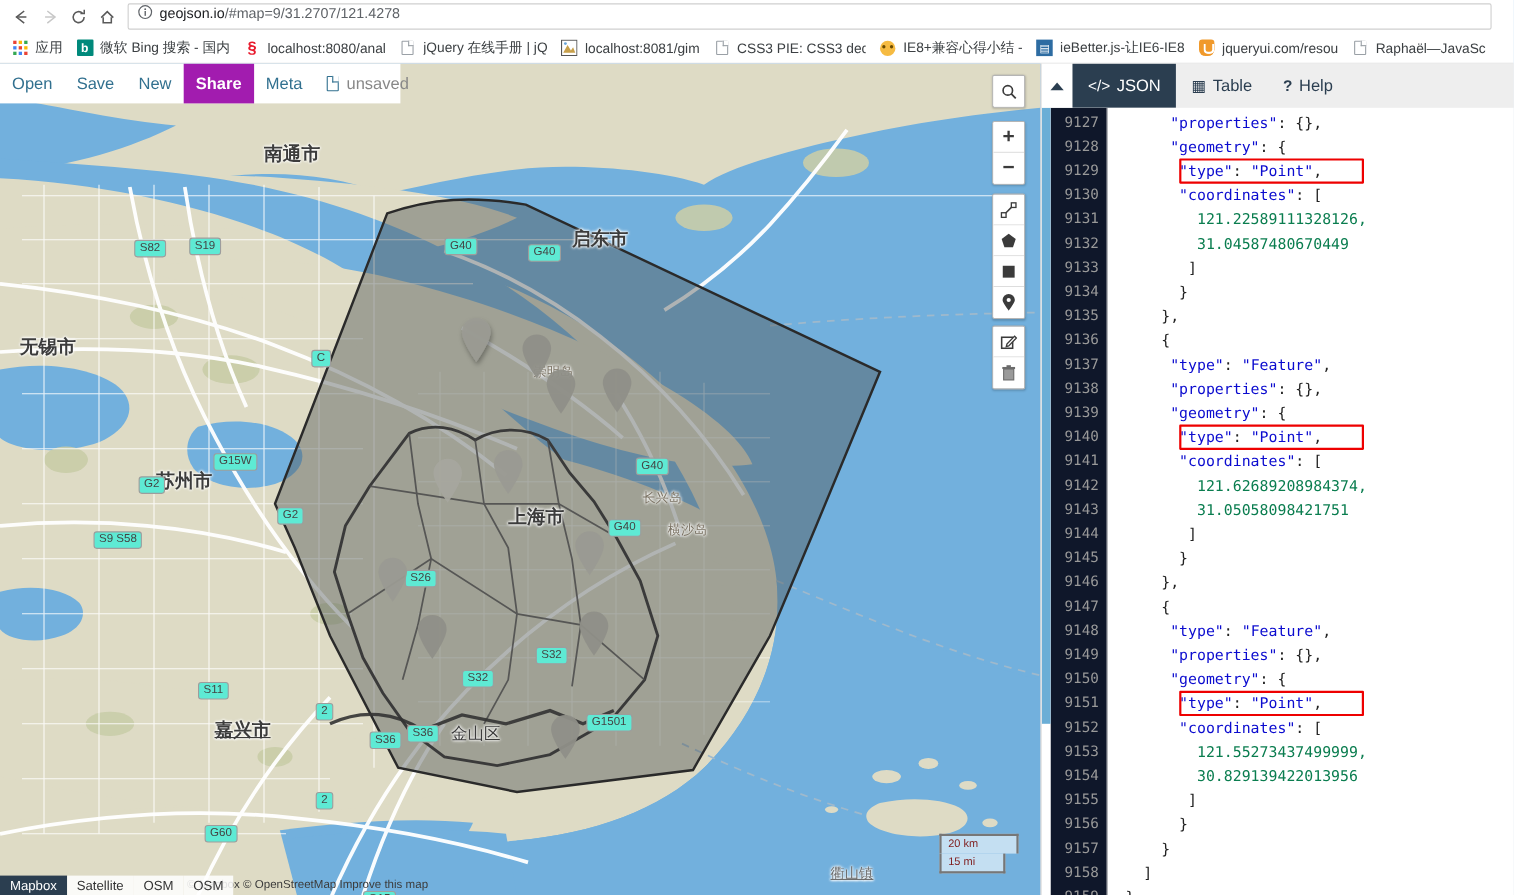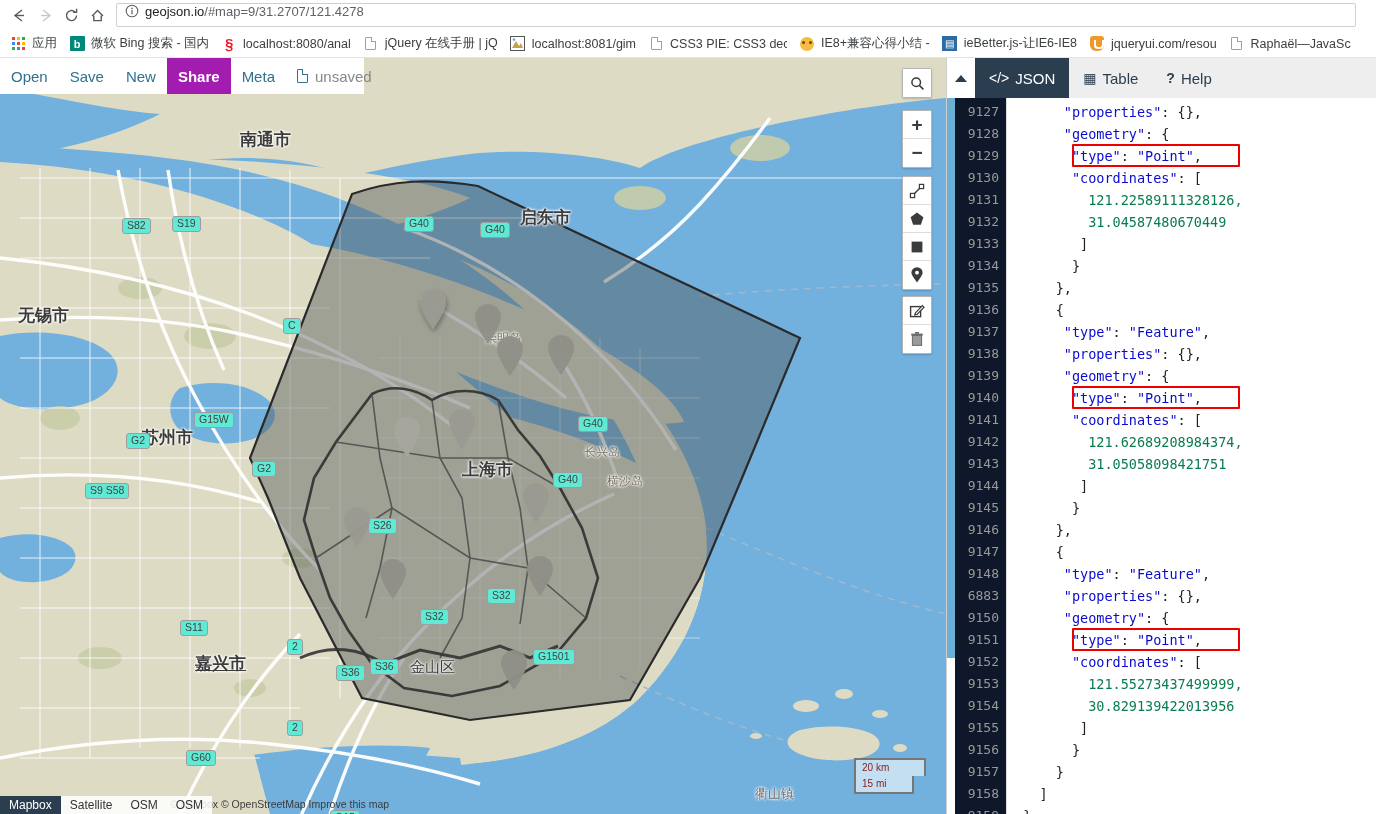--- a/index.html
+++ b/index.html
@@ -386,21 +386,21 @@
       <path d="M300,600 C330,586 360,590 384,606 L420,592 L460,600 L500,588 L530,600 L558,588" fill="none" stroke="#333" stroke-width="3" opacity="0.9"></path>
     </svg>
 
     <div class="map-label city-label" style="left:240px; top:70px;">南通市</div>
     <div class="map-label city-label" style="left:520px; top:148px;">启东市</div>
     <div class="map-label city-label" style="left:18px; top:246px;">无锡市</div>
     <div class="map-label city-label" style="left:142px; top:368px;">苏州市</div>
     <div class="map-label city-label" style="left:462px; top:400px;">上海市</div>
     <div class="map-label city-label" style="left:195px; top:594px;text-decoration:underline;">嘉兴市</div>
     <div class="map-label sub-label" style="left:410px; top:600px; font-size:15px; color:#3c3c3c;">金山区</div>
-    <div class="map-label sub-label" style="left:755px; top:727px;">衢山镇</div>
+    <div class="map-label sub-label" style="left:755px; top:727px;text-decoration:underline;">衢山镇</div>
     <div class="map-label isle-label" style="left:485px; top:272px;">崇明岛</div>
     <div class="map-label isle-label" style="left:548px; top:386px;margin-left:36px;">长兴岛</div>
     <div class="map-label isle-label" style="left:607px; top:415px;">横沙岛</div>
 
     <div class="hw-shield" style="left:122px; top:160px;">S82</div>
     <div class="hw-shield" style="left:172px; top:158px;">S19</div>
     <div class="hw-shield" style="left:404px; top:158px;">G40</div>
     <div class="hw-shield" style="left:480px; top:164px;">G40</div>
     <div class="hw-shield" style="left:578px; top:358px;">G40</div>
     <div class="hw-shield" style="left:553px; top:414px;">G40</div>
@@ -574,21 +574,21 @@
           <div>9139</div>
           <div>9140</div>
           <div>9141</div>
           <div>9142</div>
           <div>9143</div>
           <div>9144</div>
           <div>9145</div>
           <div>9146</div>
           <div>9147</div>
           <div>9148</div>
-          <div>6883</div>
+          <div>9149</div>
           <div>9150</div>
           <div>9151</div>
           <div>9152</div>
           <div>9153</div>
           <div>9154</div>
           <div>9155</div>
           <div>9156</div>
           <div>9157</div>
           <div>9158</div>
           <div>9159</div>

